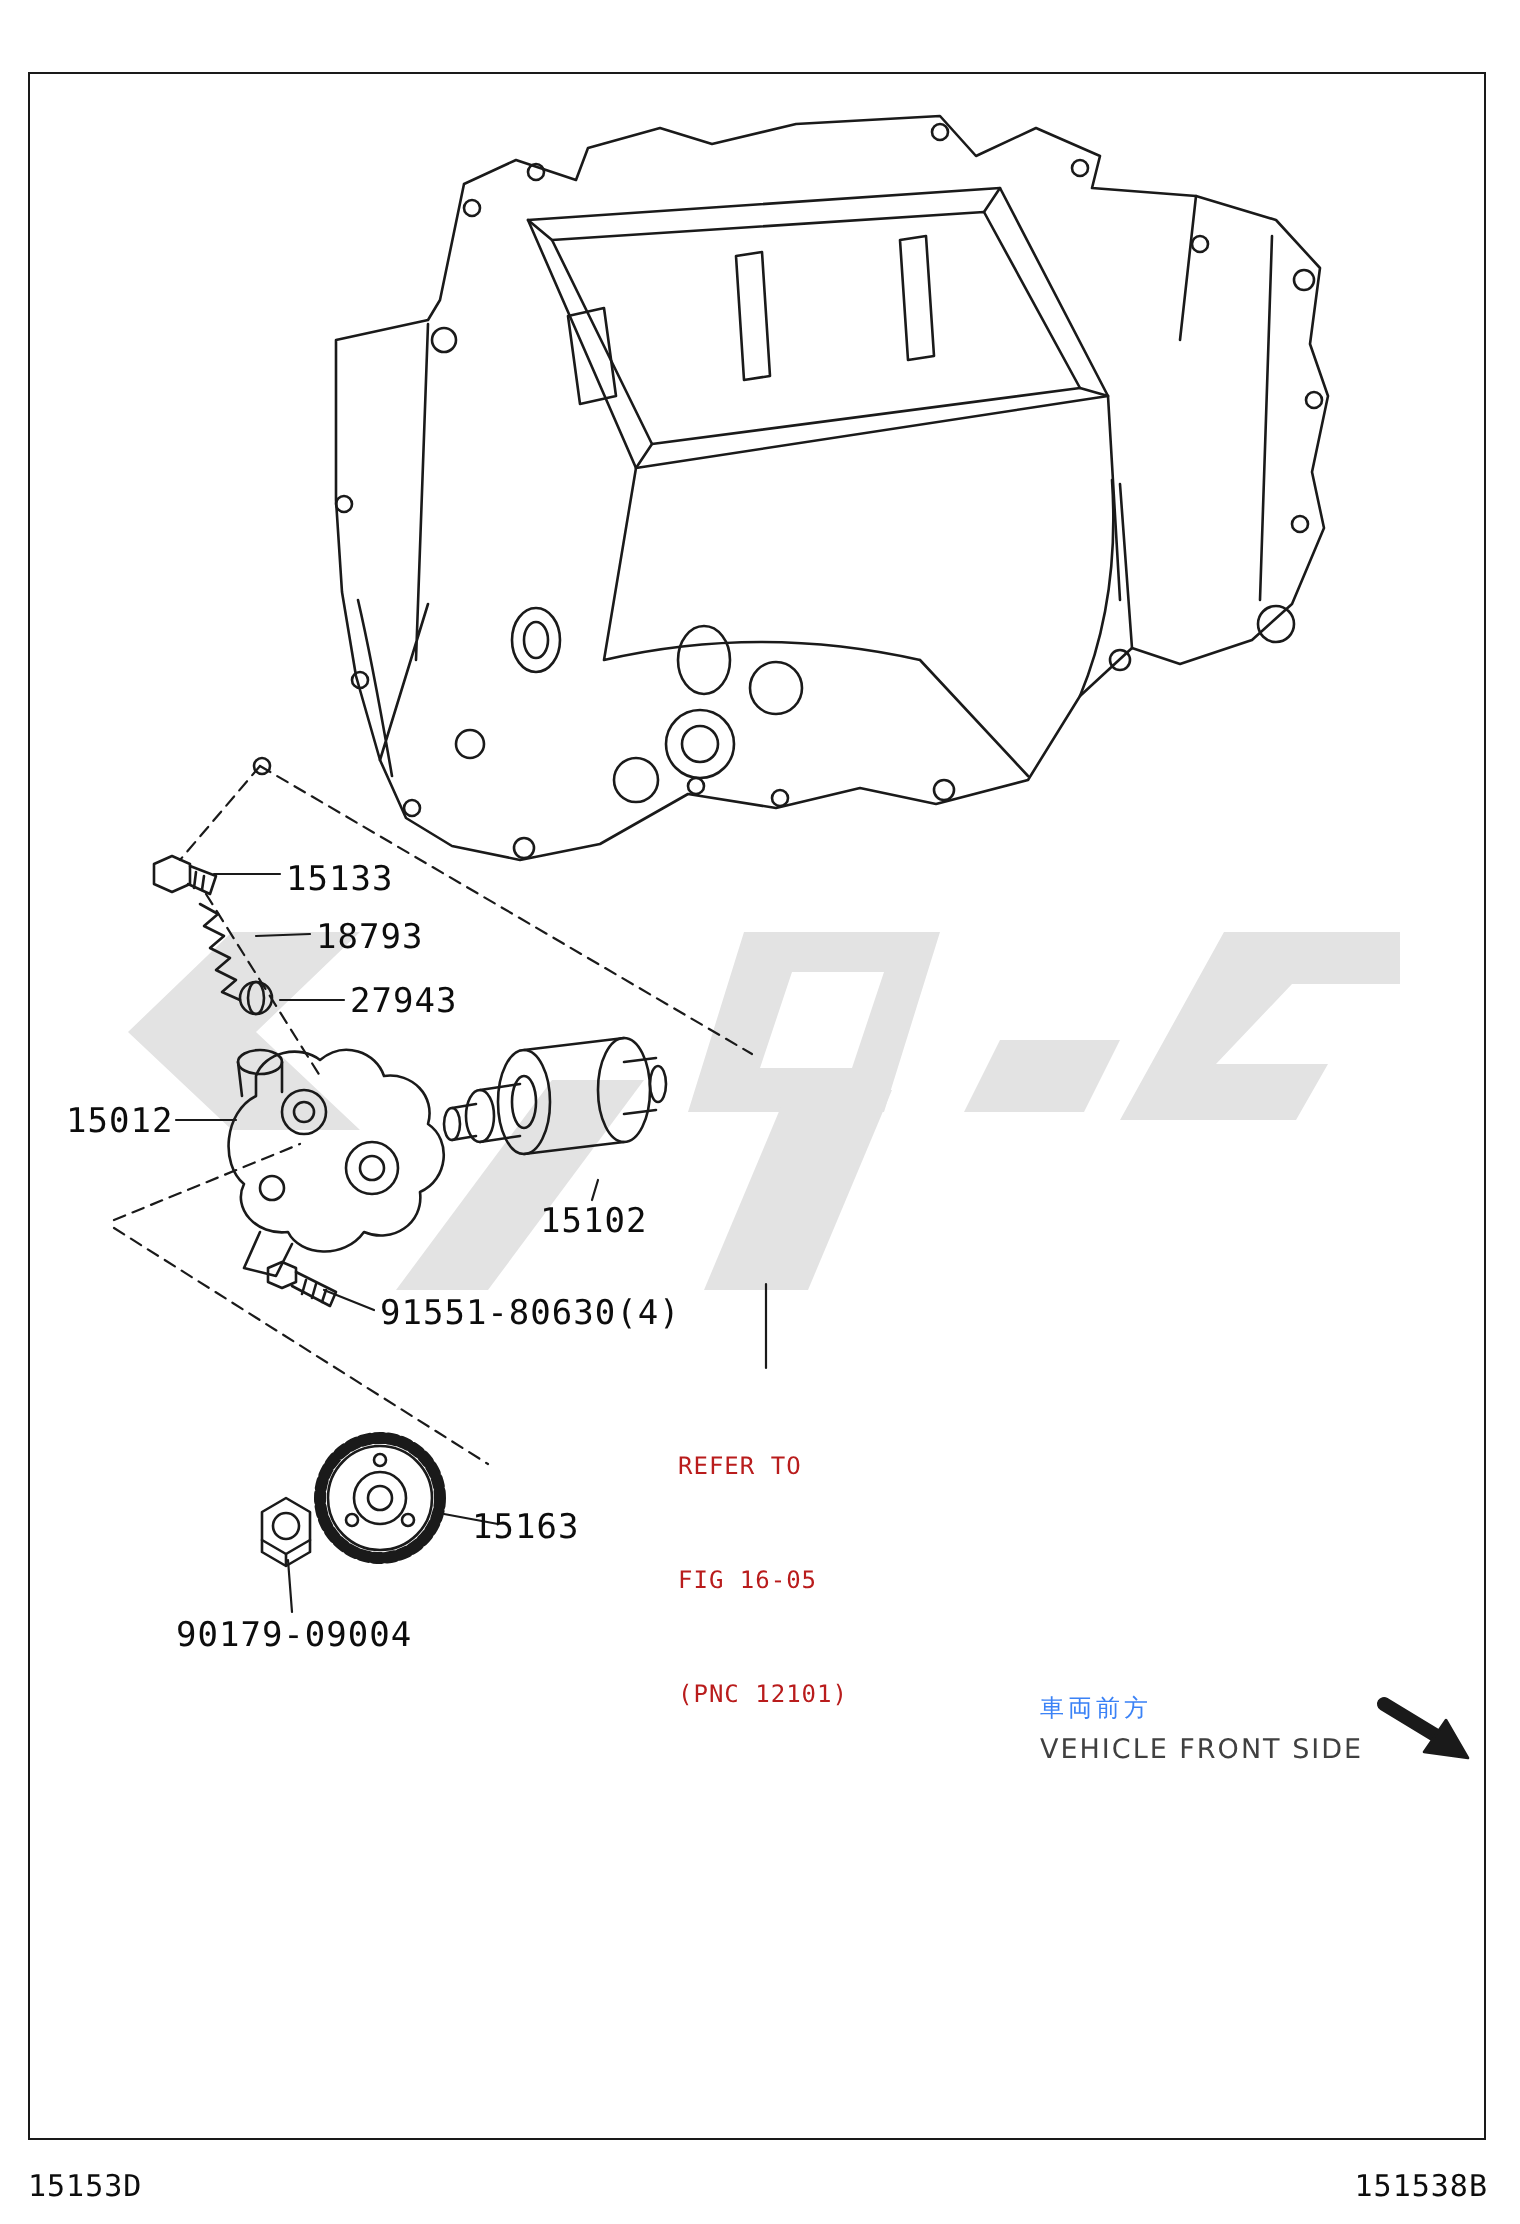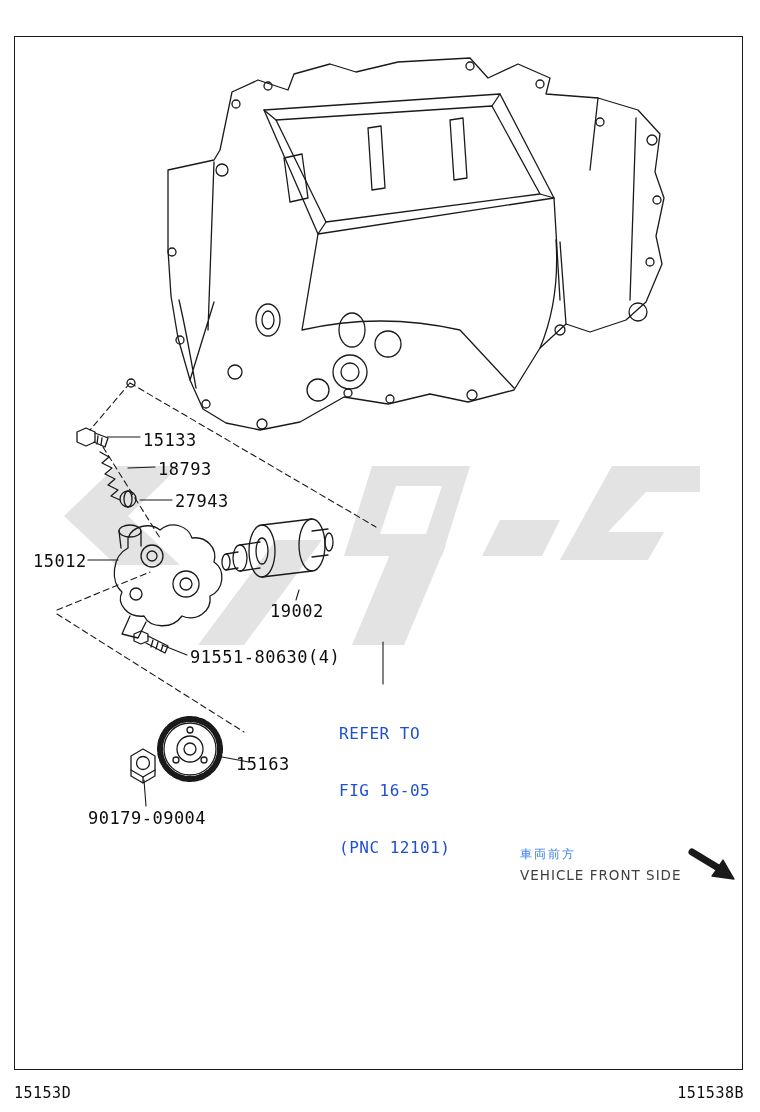--- a/index.html
+++ b/index.html
@@ -10,22 +10,22 @@
   .frame{
     position:absolute;left:14px;top:36px;width:729px;height:1034px;
     border:1.6px solid #1a1a1a;box-sizing:border-box;background:transparent;
   }
   .art{position:absolute;left:0;top:0;width:760px;height:1112px;}
   .plabel{
     position:absolute;font-size:17px;letter-spacing:0.5px;white-space:nowrap;
     font-family:"DejaVu Sans Mono","Liberation Mono",monospace;color:#0d0d0d;
   }
   .note{
-    position:absolute;left:339px;top:686px;font-size:16px;line-height:19px;
-    letter-spacing:0.5px;white-space:pre;color:#1d4ed8;
+    position:absolute;left:339px;top:686px;font-size:12px;line-height:19px;
+    letter-spacing:0.5px;white-space:pre;color:#b91c1c;
   }
   .orient-jp{
     position:absolute;left:520px;top:846px;font-size:12px;letter-spacing:2px;
     font-family:"DejaVu Sans","Liberation Sans",sans-serif;color:#3b82f6;
   }
   .orient-en{
     position:absolute;left:520px;top:867px;font-size:13.5px;letter-spacing:1px;
     font-family:"DejaVu Sans","Liberation Sans",sans-serif;color:#404040;white-space:nowrap;
   }
   .code{position:absolute;top:1084px;font-size:15px;letter-spacing:0.5px;color:#0d0d0d;}
@@ -189,21 +189,21 @@
     <g>
       <path d="M692,852 L720,869" stroke-width="7"></path>
       <path d="M734,879 L712,876 L723,860 Z" fill="#1a1a1a" stroke="#1a1a1a"></path>
     </g>
   </svg>
 
   <span class="plabel" style="left:143px;top:430px">15133</span>
   <span class="plabel" style="left:158px;top:459px">18793</span>
   <span class="plabel" style="left:175px;top:491px">27943</span>
   <span class="plabel" style="left:33px;top:551px">15012</span>
-  <span class="plabel" style="left:270px;top:601px">19002</span>
+  <span class="plabel" style="left:270px;top:601px">15102</span>
   <span class="plabel" style="left:190px;top:647px">91551-80630(4)</span>
   <span class="plabel" style="left:236px;top:754px">15163</span>
   <span class="plabel" style="left:88px;top:808px">90179-09004</span>
 
   <div class="note">
     <div>REFER TO</div>
     <div>FIG 16-05</div>
     <div>(PNC 12101)</div>
   </div>
 

